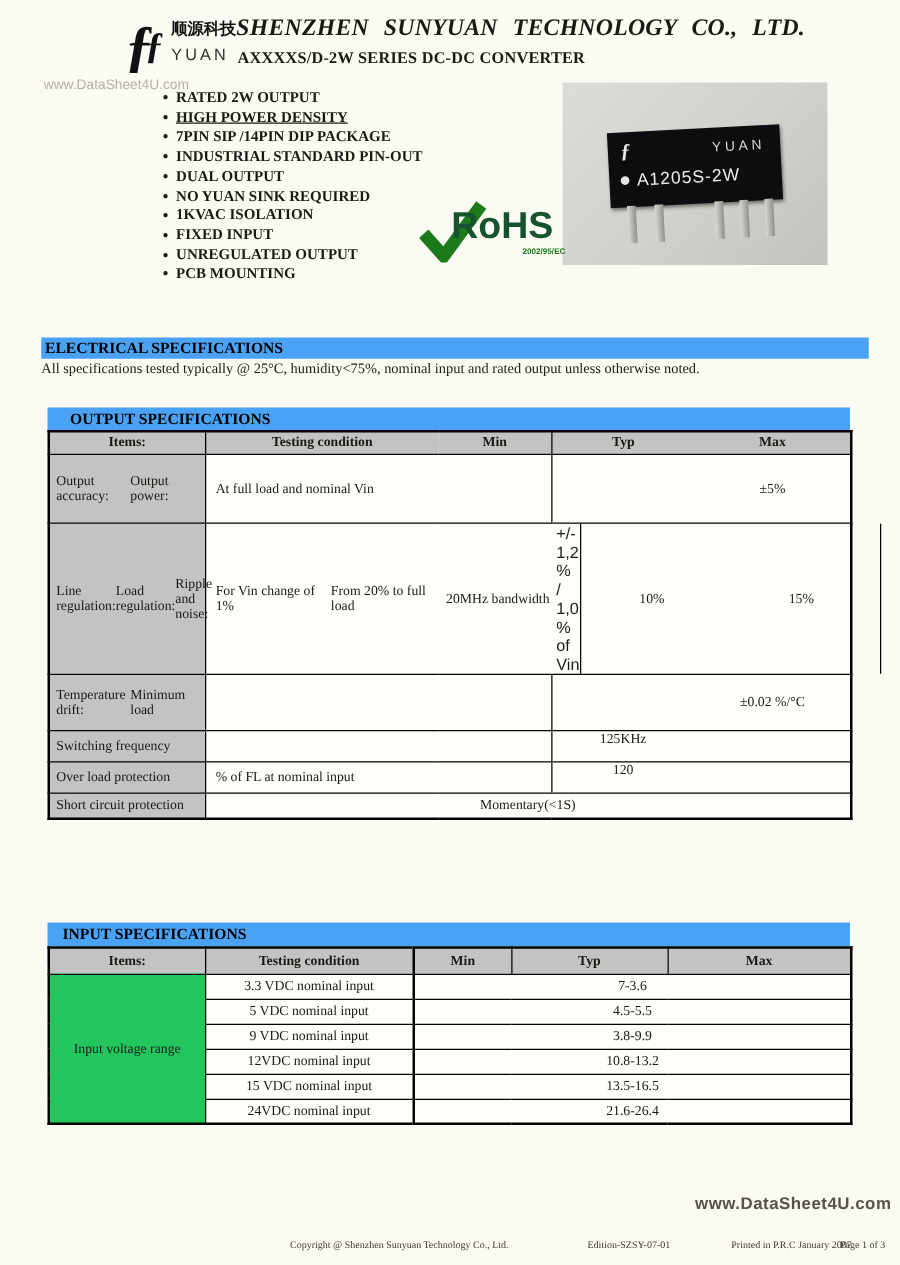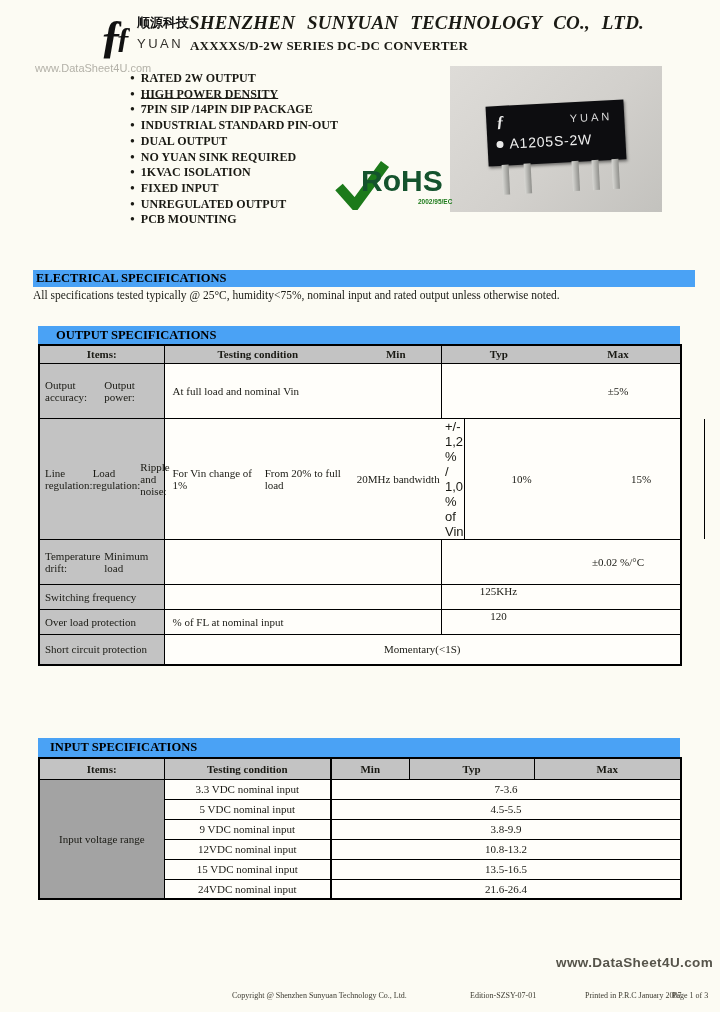--- a/index.html
+++ b/index.html
@@ -74,29 +74,29 @@
   .otbl tr.ohead td { height:18px; background:#c3c3c3; font-weight:bold; text-align:center; }
   .otbl .items { background:#c3c3c3; padding-left:5px; }
   .vflex { display:flex; flex-direction:row; height:100%; }
   .vflex > div { flex:1; display:flex; align-items:center; }
   .itemline { padding-left:5px; }
   .condcell { padding-left:8px; }
   .tb { display:inline-block; width:114px; text-align:center; }
   .mb { display:inline-block; width:125px; text-align:center; }
   .sansval { font-family:"Liberation Sans", sans-serif; font-size:13px; padding-left:4px; }
   .rA td { height:55px; } .rB td { height:65px; } .rC td { height:45px; }
-  .rD td { height:19px; } .rE td { height:19px; } .rF td { height:31px;margin-left:26px; }
+  .rD td { height:19px; } .rE td { height:19px; } .rF td { height:21px;margin-left:26px; }
   .center { text-align:center; }
 
   
   .itbl { position:absolute; left:38px; top:757px; width:642px; border:2px solid #000; text-align:center; }
   .itbl td { border:1px solid #000; height:20px; }
   .itbl tr.ihead td { height:21px; background:#c3c3c3; font-weight:bold; }
   .itbl .thickl { border-left:2px solid #000; }
-  .itbl .itemcell { background:#a3a3a3;margin-left:32px; }
+  .itbl .itemcell { background:#22c55e;margin-left:32px; }
 
   
   .foot span { position:absolute; top:991px; font-size:8px; color:#3c3a30; white-space:nowrap;text-align:right; }
   .f-copy { left:232px; } .f-ed { left:470px; } .f-pr { left:585px; } .f-pg { left:672px; }
 </style>
 </head>
 <body>
 
 <div class="page">
 

